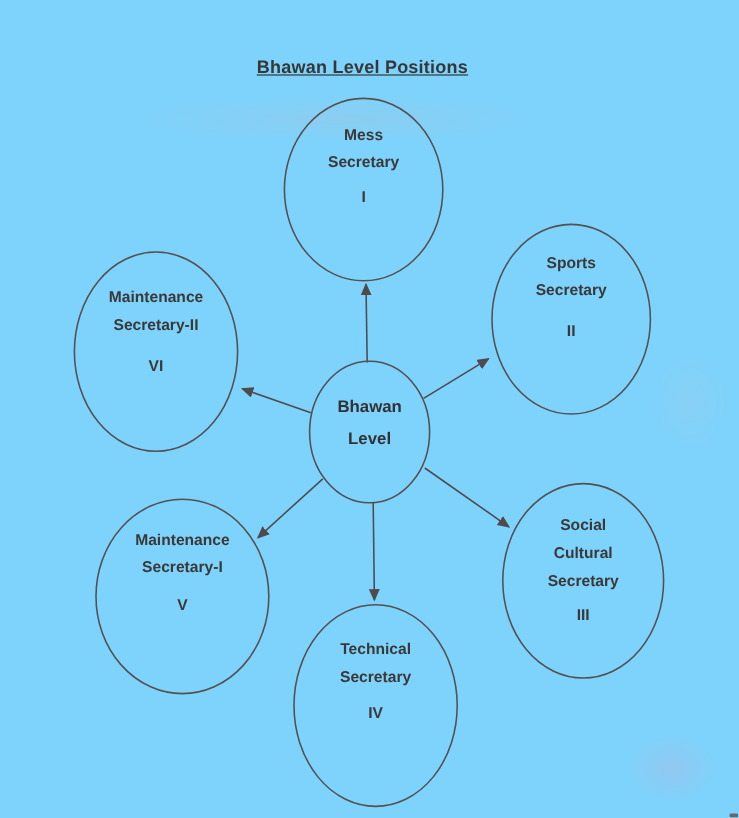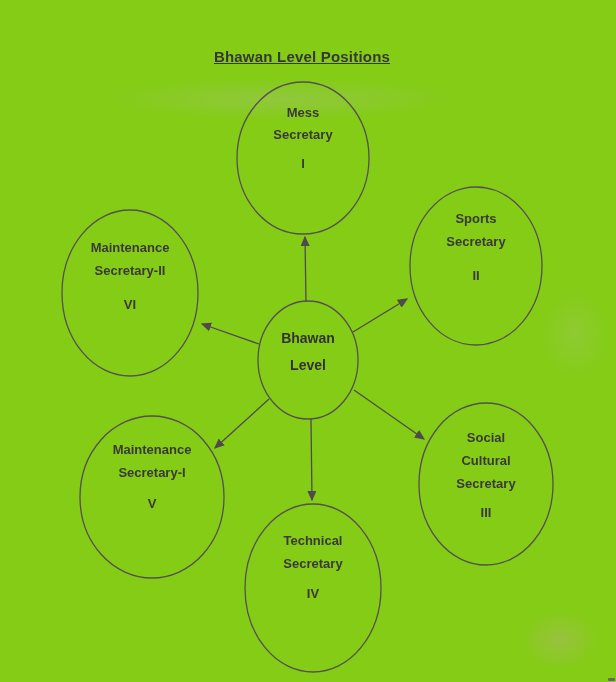--- a/index.html
+++ b/index.html
@@ -4,21 +4,21 @@
 <style>
   html, body {
     margin: 0;
     padding: 0;
     background: #ffffff;
   }
   .page {
     position: relative;
     width: 616px;
     height: 682px;
-    background: #84cc16;
+    background: #7dd3fc;
     overflow: hidden;
     font-family: "Liberation Sans", sans-serif;
   }
   .title {
     position: absolute;
     top: 48px;
     left: 0;
     width: 604px;
     text-align: center;
     font-size: 15px;

